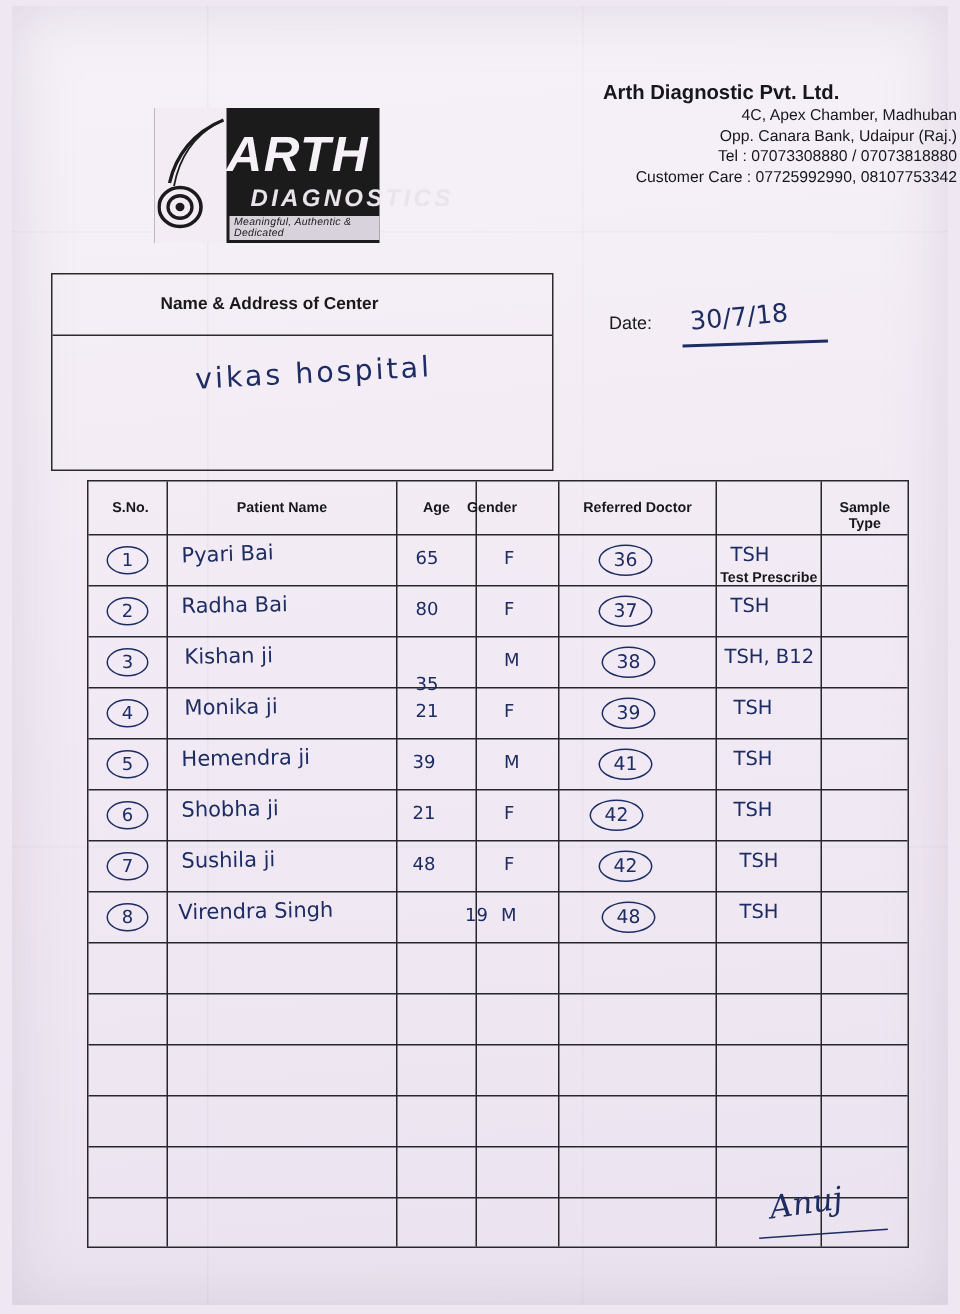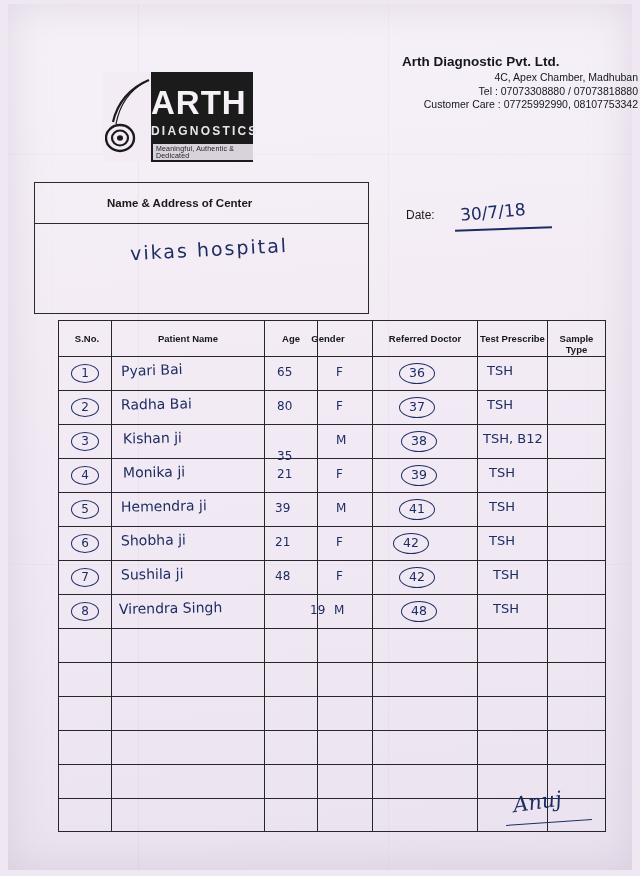--- a/index.html
+++ b/index.html
@@ -18,37 +18,37 @@
     background:linear-gradient(175deg,#f6f1f8 0%,#f3ecf5 35%,#efe7f2 70%,#eae2ee 100%);
     box-shadow:inset 0 0 40px rgba(180,165,190,.35);
   }
   
   .crease{position:absolute;background:rgba(160,145,175,.18);}
   .crease.v{width:1px;height:100%;top:0;}
   .crease.h{height:1px;width:100%;left:0;}
 
   
   #logo{
-    position:absolute;left:95px;top:68px;width:150px;height:80px;
+    position:absolute;left:95px;top:68px;width:150px;height:80px;font-style:italic;
   }
   #logo .logobox{
     position:absolute;left:0;top:0;width:150px;height:90px;
     background:#1b1b1b;
   }
   #logo .white{
     position:absolute;left:0;top:0;width:48px;height:90px;background:#f3ecf5;
   }
   #logo .arth{
     position:absolute;left:48px;top:12px;
     color:#f5f1f7;font-size:33px;font-weight:bold;letter-spacing:1px;
     font-family:"Liberation Sans", sans-serif;
   }
   #logo .diag{
     position:absolute;left:48px;top:52px;
-    color:#e9e3ec;font-size:12px;letter-spacing:2.2px;font-weight:bold;
+    color:#e9e3ec;font-size:16px;letter-spacing:2.2px;font-weight:bold;padding-left:16px;
   }
   #logo .tag{
     position:absolute;left:50px;top:72px;
     background:#d8d2dc;color:#1b1b1b;font-size:7px;padding:1px 3px;letter-spacing:.2px;
   }
   #logo .swoosh{
     position:absolute;left:2px;top:6px;width:46px;height:80px;
   }
 
   #company{
@@ -160,20 +160,21 @@
       <ellipse cx="15" cy="60" rx="3" ry="2.8" fill="#1b1b1b"></ellipse>
     </svg>
     <div class="arth">ARTH</div>
     <div class="diag">DIAGNOSTICS</div>
     <div class="tag">Meaningful, Authentic &amp; Dedicated</div>
   </div>
 
   <div id="company">
     <div class="cname">Arth Diagnostic Pvt. Ltd.</div>
     <div class="line">4C, Apex Chamber, Madhuban</div>
+    <div class="line">Opp. Canara Bank, Udaipur (Raj.)</div>
     <div class="line">Tel : 07073308880 / 07073818880</div>
     <div class="line">Customer Care : 07725992990, 08107753342</div>
   </div>
 
   <div id="centerbox">
     <div class="lbl">Name &amp; Address of Center</div>
     <div class="divider"></div>
     <div class="hand">vikas  hospital</div>
   </div>
 
@@ -203,21 +204,21 @@
     <div class="row" style="top:375px;"></div>
     <div class="row" style="top:409px;"></div>
     <div class="row" style="top:443px;"></div>
     <div class="row" style="top:477px;"></div>
 
     <div class="hdr" style="left:4px;width:48px;">S.No.</div>
     <div class="hdr" style="left:53px;width:152px;">Patient Name</div>
     <div class="hdr" style="left:206px;width:52px;">Age</div>
     <div class="hdr" style="left:242px;width:54px;">Gender</div>
     <div class="hdr" style="left:314px;width:104px;">Referred Doctor</div>
-    <div class="hdr" style="left:419px;width:69px;">Test Prescribe</div>
+    <div class="hdr" style="left:419px;width:69px;margin-top:47px;">Test Prescribe</div>
     <div class="hdr" style="left:489px;width:57px;">Sample Type</div>
 
     <div class="sno" style="left:12px;top:43px;">1</div>
     <div class="cell" style="left:62px;top:41px;transform:rotate(-2deg);">Pyari Bai</div>
     <div class="cell" style="left:218px;top:44px;font-size:12px;">65</div>
     <div class="cell" style="left:277px;top:44px;font-size:12px;">F</div>
     <div class="docval" style="left:340px;top:42px;">36</div>
     <div class="cell" style="left:428px;top:42px;font-size:13px;">TSH</div>
 
     <div class="sno" style="left:12px;top:77px;">2</div>

